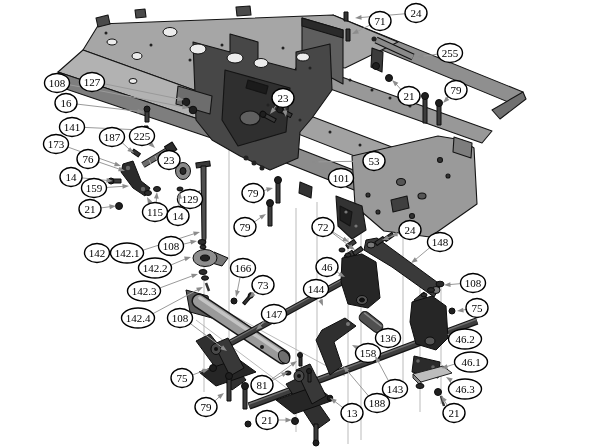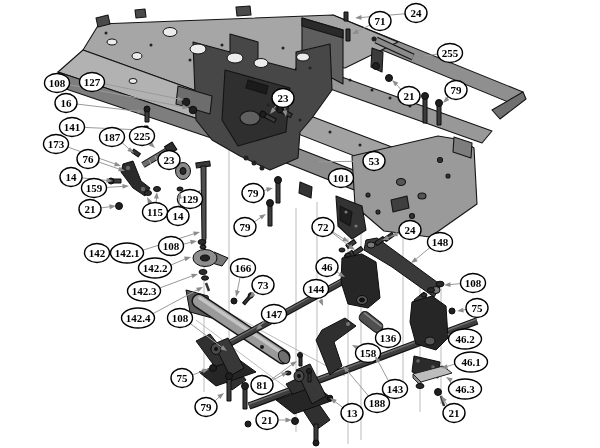--- a/index.html
+++ b/index.html
@@ -1,16 +1,16 @@
 <!DOCTYPE html>
 <html><head>
 <meta charset="utf-8">
 <style>
   html,body{margin:0;padding:0;background:#fff;}
-  .stage{width:600px;height:448px;position:relative;background:#fff;overflow:hidden;font-weight:bold;}
+  .stage{width:600px;height:448px;position:relative;background:#fff;overflow:hidden;}
   svg{display:block;}
   .callout-text{font-family:"Liberation Serif", serif;font-size:11px;fill:#000;}
 </style>
 </head>
 <body>
 
 <div class="stage">
 <svg viewBox="0 0 600 448" width="600" height="448">
 
   <g stroke="#b3b3b3" stroke-width="0.9">

